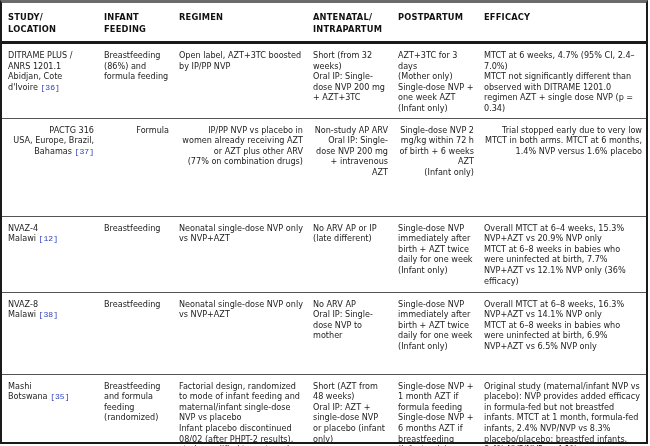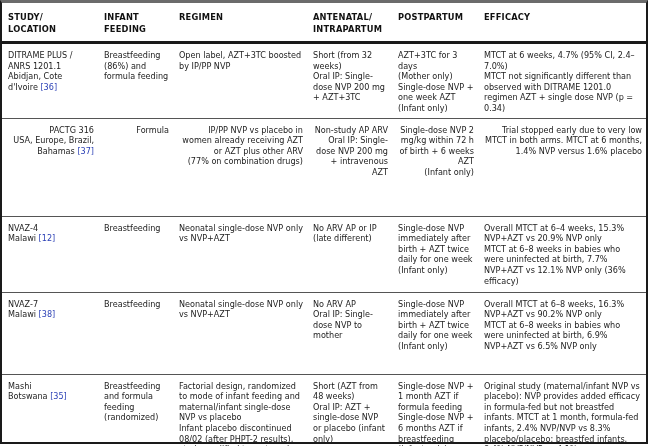--- a/index.html
+++ b/index.html
@@ -18,21 +18,21 @@
   }
   th {
     font-weight: bold; text-align: left; vertical-align: top;
     padding: 8px 4px 6px 6px; font-size: 8.3px; letter-spacing: 0.2px;
     color: #111; line-height: 12px;
   }
   thead tr { border-bottom: 3px solid #1a1a1a; }
   td { vertical-align: top; padding: 6px 4px 4px 6px; }
   tbody tr { border-bottom: 1.5px solid #555; }
   tbody tr:last-child { border-bottom: none; }
-  .ref { color: #2a3fb5; }
+  .ref { color: #2a3fb5; font-family: Liberation Mono, monospace; }
   .line { display: block; }
   .it { }
   col.c1 { width: 96px; }
   col.c2 { width: 75px; }
   col.c3 { width: 134px; }
   col.c4 { width: 85px; }
   col.c5 { width: 86px; }
   col.c6 { width: 168px; }
   tr.r1 { height: 98px; text-align: right; }
   tr.r2 { height: 76px; }
@@ -144,37 +144,37 @@
           <span class="line">Single-dose NVP immediately after birth + AZT twice daily for one week</span>
           <span class="line">(Infant only)</span>
         </td>
         <td>
           <span class="line"><span>Overall MTCT at 6–4 weeks, 15.3% NVP+AZT vs 20.9% NVP only</span></span>
           <span class="line"><span>MTCT at 6–8 weeks in babies who were uninfected at birth, 7.7% NVP+AZT vs 12.1% NVP only (36% efficacy)</span></span>
         </td>
       </tr>
       <tr class="r3">
         <td>
-          <span class="line">NVAZ-7</span>
+          <span class="line">NVAZ-8</span>
           <span class="line"><span>Malawi</span> <span class="ref">[38]</span></span>
         </td>
         <td>Breastfeeding</td>
         <td>
           <span class="line">Neonatal single-dose NVP only vs NVP+AZT</span>
         </td>
         <td>
           <span class="line">No ARV AP</span>
           <span class="line">Oral IP: Single-dose NVP to mother</span>
         </td>
         <td>
           <span class="line">Single-dose NVP immediately after birth + AZT twice daily for one week</span>
           <span class="line">(Infant only)</span>
         </td>
         <td>
-          <span class="line"><span>Overall MTCT at 6–8 weeks, 16.3% NVP+AZT vs 90.2% NVP only</span></span>
+          <span class="line"><span>Overall MTCT at 6–8 weeks, 16.3% NVP+AZT vs 14.1% NVP only</span></span>
           <span class="line"><span>MTCT at 6–8 weeks in babies who were uninfected at birth, 6.9% NVP+AZT vs 6.5% NVP only</span></span>
         </td>
       </tr>
       <tr class="r4">
         <td>
           <span class="line">Mashi</span>
           <span class="line"><span>Botswana</span> <span class="ref">[35]</span></span>
         </td>
         <td>Breastfeeding and formula feeding (randomized)</td>
         <td>

